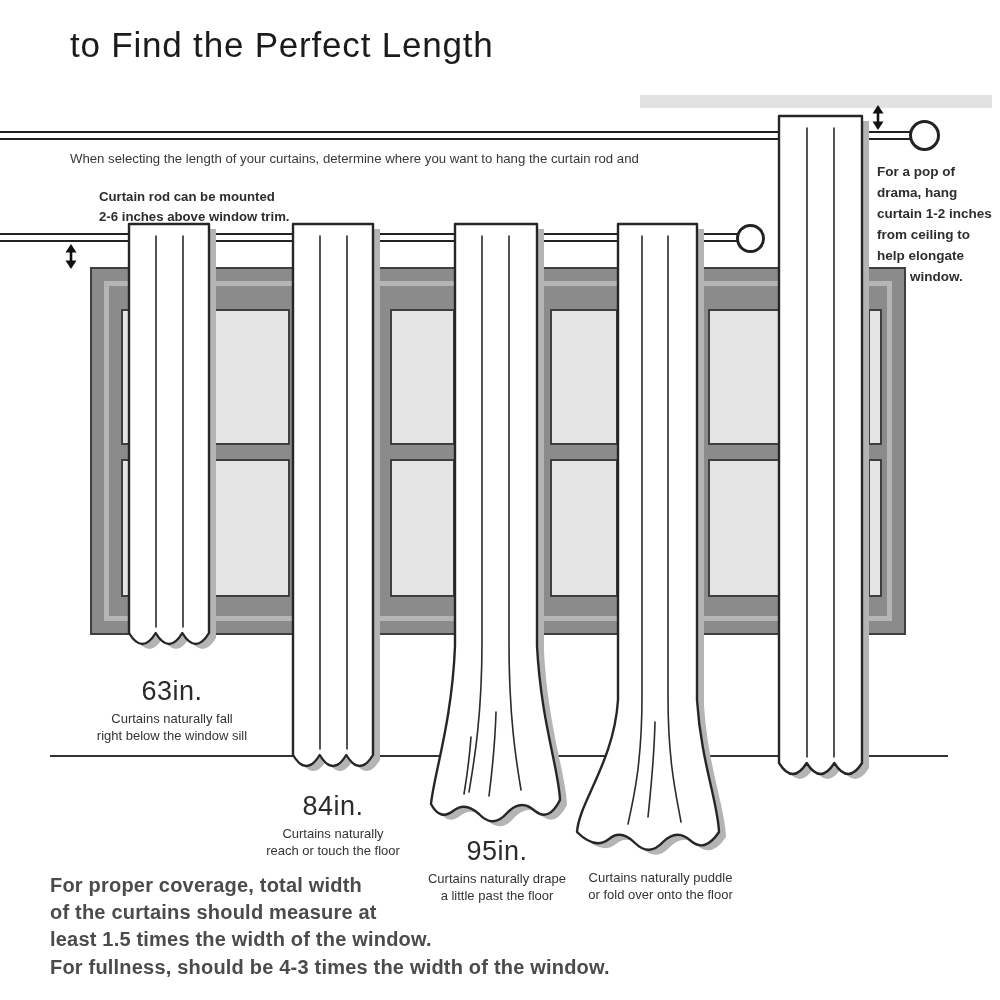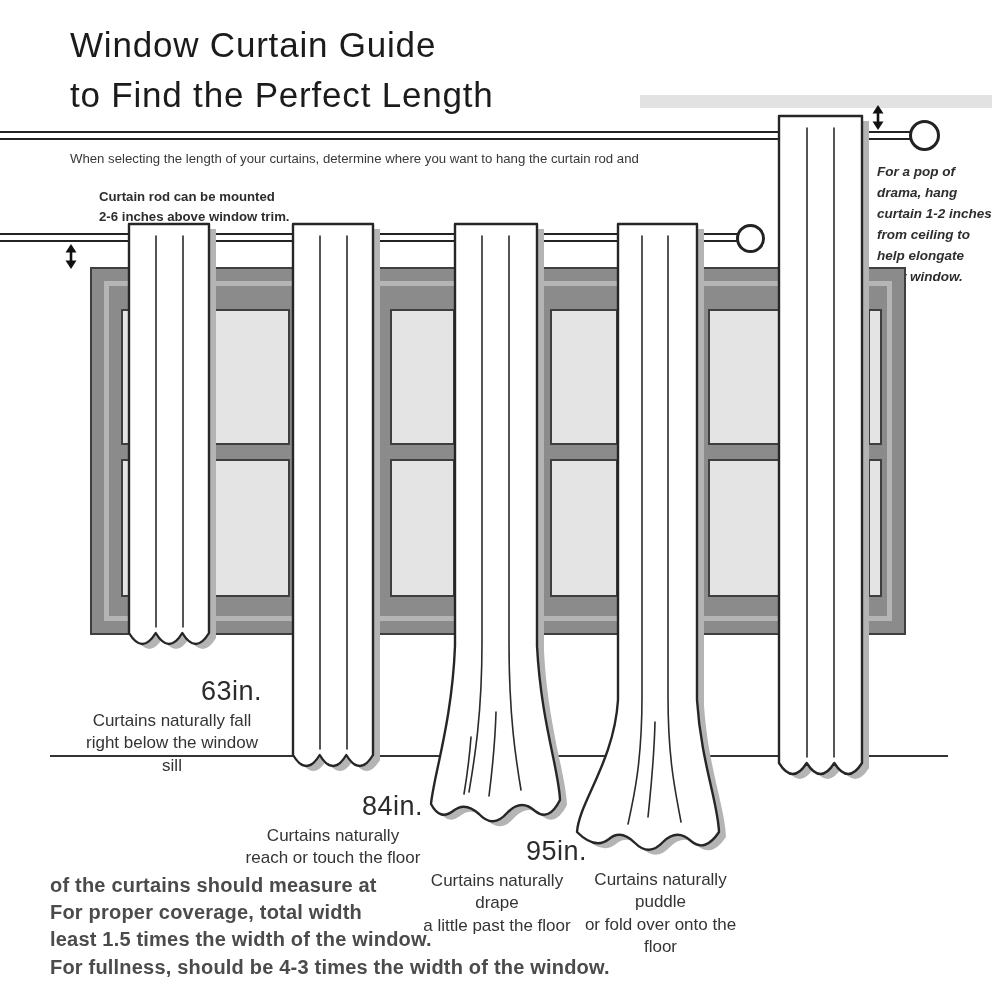--- a/index.html
+++ b/index.html
@@ -3,21 +3,21 @@
 <meta charset="utf-8">
 <style>
   html,body{margin:0;padding:0;background:#fff;}
   .canvas{position:relative;width:1000px;height:1000px;background:#ffffff;overflow:hidden;
           font-family:"Liberation Sans", sans-serif;color:#222;}
   .abs{position:absolute;box-sizing:border-box;}
 
   .title{left:70px;top:20px;font-size:35px;line-height:1.42;letter-spacing:.8px;color:#1b1b1b;}
   .intro{left:70px;top:149px;font-size:13.2px;line-height:1.5;color:#383838;}
   .note-mount{left:63px;top:187px;font-size:13.2px;font-weight:bold;line-height:1.5;color:#2d2d2d;margin-left:36px;}
-  .note-drama{left:877px;top:161px;font-size:13.5px;font-weight:bold;line-height:1.56;color:#2d2d2d;font-style:italic;}
+  .note-drama{left:877px;top:161px;font-size:13.5px;font-weight:bold;line-height:1.56;color:#2d2d2d;}
 
   .ceiling{left:640px;top:95px;width:352px;height:13px;background:#e2e2e2;z-index:0;}
 
   .rod{background:#fff;border-top:2.5px solid #222;border-bottom:2.5px solid #222;z-index:2;}
   .rod-top{left:0;top:131px;width:910px;height:9px;}
   .rod-low{left:0;top:233px;width:740px;height:9px;}
   .finial{background:#fff;border:3px solid #222;border-radius:50%;z-index:2;}
   .finial-top{left:909px;top:120px;width:31px;height:31px;}
   .finial-low{left:736px;top:224px;width:29px;height:29px;}
 
@@ -32,32 +32,31 @@
   .colD{left:616px;width:72px;} .colE{left:776px;width:14px;}
 
   .floor{left:50px;top:755px;width:898px;height:0;border-top:2px solid #333;z-index:1;}
 
   .curtain{z-index:4;}
   .curtain path.shadow{fill:#b4b4b4;stroke:none;}
   .curtain path.panel{fill:#ffffff;stroke:#262626;stroke-width:2.4px;stroke-linejoin:round;}
   .curtain path.folds{fill:none;stroke:#2b2b2b;stroke-width:1.6px;stroke-linecap:round;}
 
   .label{z-index:6;text-align:center;}
-  .len{font-size:27px;color:#2b2b2b;letter-spacing:.5px;text-align:right;}
+  .len{font-size:27px;color:#2b2b2b;letter-spacing:.5px;}
   .len-sm{font-size:25px;}
-  .desc{font-size:17px;line-height:1.32;color:#343434;margin-top:3px;}
+  .desc{font-size:13px;line-height:1.32;color:#343434;margin-top:3px;}
   .footer{left:50px;top:872px;font-size:20px;font-weight:bold;line-height:1.36;color:#4b4b4b;z-index:6;letter-spacing:.2px;}
 </style>
 </head>
 <body>
 
 <div class="canvas">
 
   <div class="abs title">
-    <div>Window Curtain Guide</div>
     <div>to Find the Perfect Length</div>
   </div>
 
   <div class="abs ceiling"></div>
 
   <div class="abs rod rod-top"></div>
   <div class="abs finial finial-top"></div>
   <div class="abs rod rod-low"></div>
   <div class="abs finial finial-low"></div>
 
@@ -160,19 +159,19 @@
 
   <div class="abs label" style="left:568px;top:866px;width:185px">
     <div class="desc">
       <div>Curtains naturally puddle</div>
       <div>or fold over onto the floor</div>
     </div>
   </div>
 
 
   <div class="abs footer">
+    <div>For proper coverage, total width</div>
     <div>of the curtains should measure at</div>
-    <div>For proper coverage, total width</div>
     <div>least 1.5 times the width of the window.</div>
     <div>For fullness, should be 4-3 times the width of the window.</div>
   </div>
 
 </div>
 
 </body></html>

